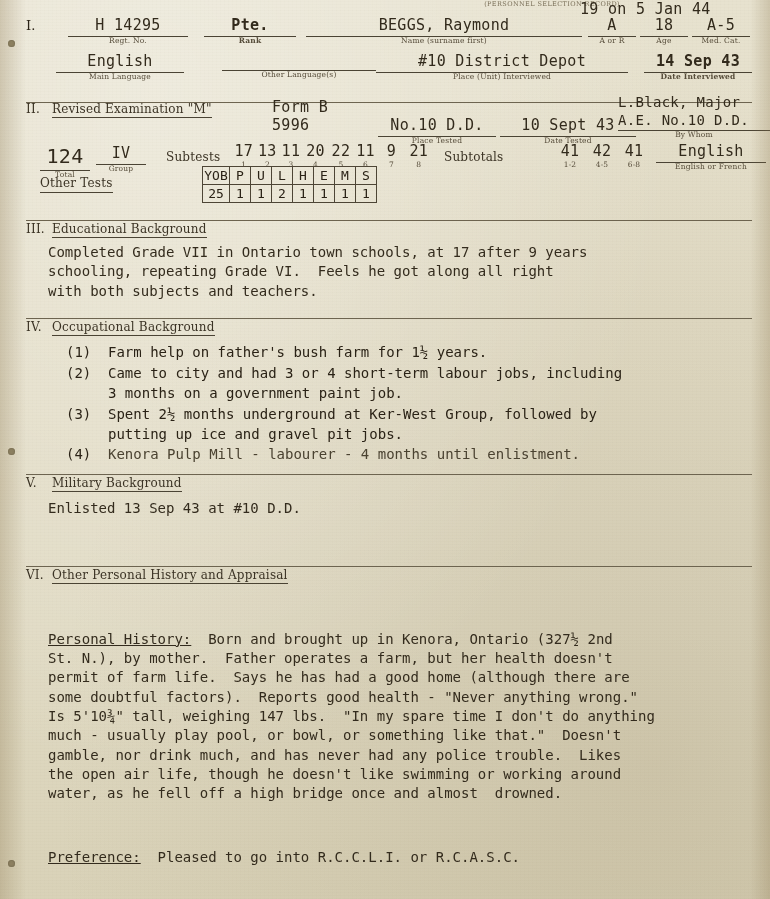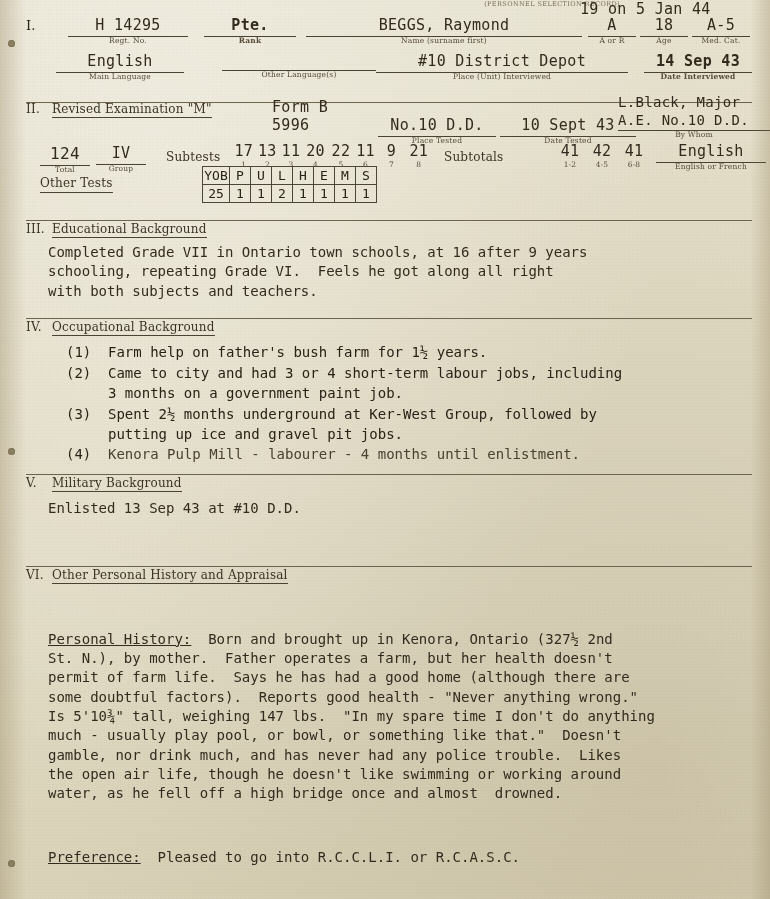--- a/index.html
+++ b/index.html
@@ -235,21 +235,21 @@
         <div class="tiny">Date Tested</div>
       </div>
 
       <div class="abs" style="left:592px; top:-4px; width:152px;">
         <div class="typed ul" style="text-align:left; font-size:14px; white-space:pre-line; line-height:1.25;">L.Black, Major
 A.E. No.10 D.D.</div>
         <div class="tiny">By Whom</div>
       </div>
 
       <div class="abs" style="left:14px; top:46px; width:50px;">
-        <div class="typed ul" style="text-align:center; font-size:16px;">124</div>
+        <div class="typed ul" style="text-align:center; font-size:20px;">124</div>
         <div class="tiny">Total</div>
       </div>
 
       <div class="abs" style="left:70px; top:46px; width:50px;">
         <div class="typed ul" style="text-align:center; font-size:15px;">IV</div>
         <div class="tiny">Group</div>
       </div>
 
       <div class="abs sec-head" style="left:140px; top:52px; font-size:12px;">Subtests</div>
 
@@ -343,21 +343,21 @@
     </div>
 
     <div class="abs" style="left:26px; right:18px; top:216px;">
       <div class="secline"></div>
     </div>
 
     <div class="abs" style="left:26px; right:18px; top:222px;">
       <div class="sec-head">
         <span class="rn">III.</span><span class="ul">Educational Background</span>
       </div>
-      <div class="body-block" style="margin-top:6px; margin-left:22px;">Completed Grade VII in Ontario town schools, at 16 after 9 years
+      <div class="body-block" style="margin-top:6px; margin-left:22px;">Completed Grade VII in Ontario town schools, at 17 after 9 years
 schooling, repeating Grade VI.  Feels he got along all right
 with both subjects and teachers.</div>
     </div>
 
     <div class="abs" style="left:26px; right:18px; top:314px;">
       <div class="secline"></div>
     </div>
 
     <div class="abs" style="left:26px; right:18px; top:320px;">
       <div class="sec-head">

